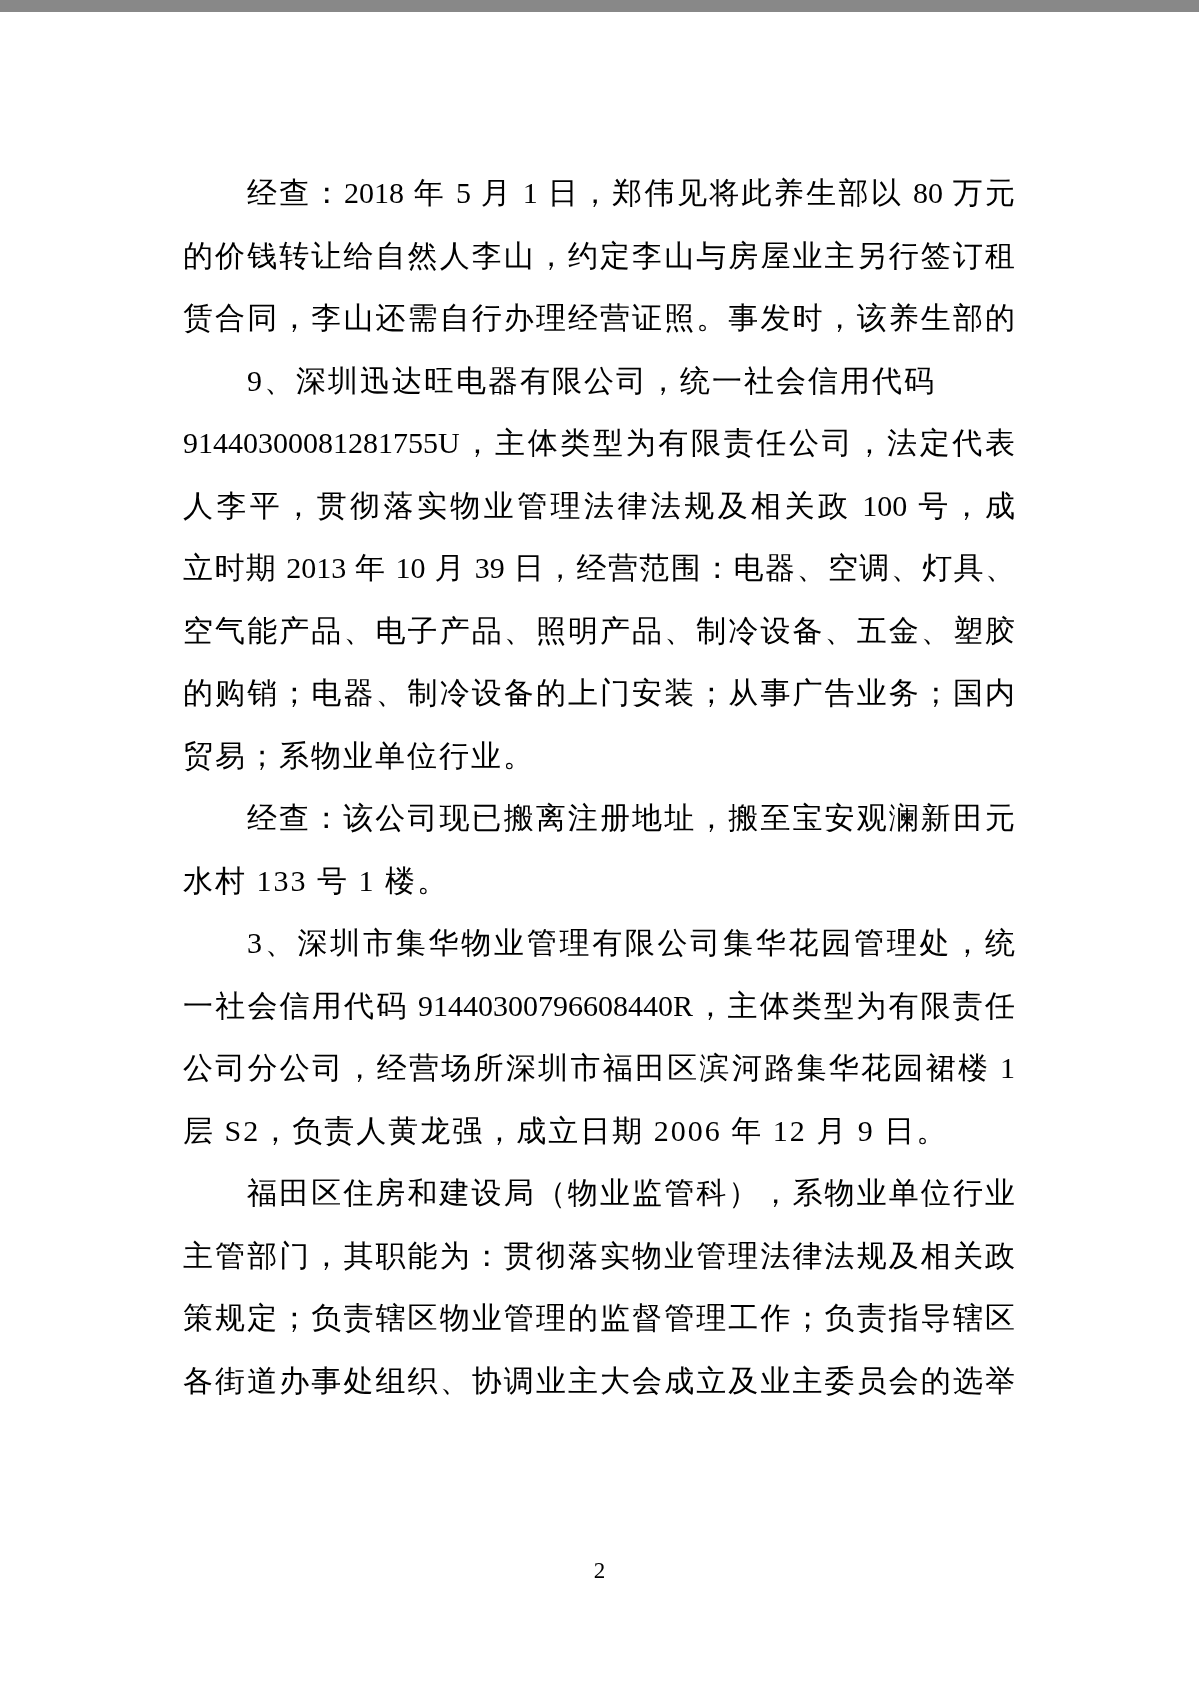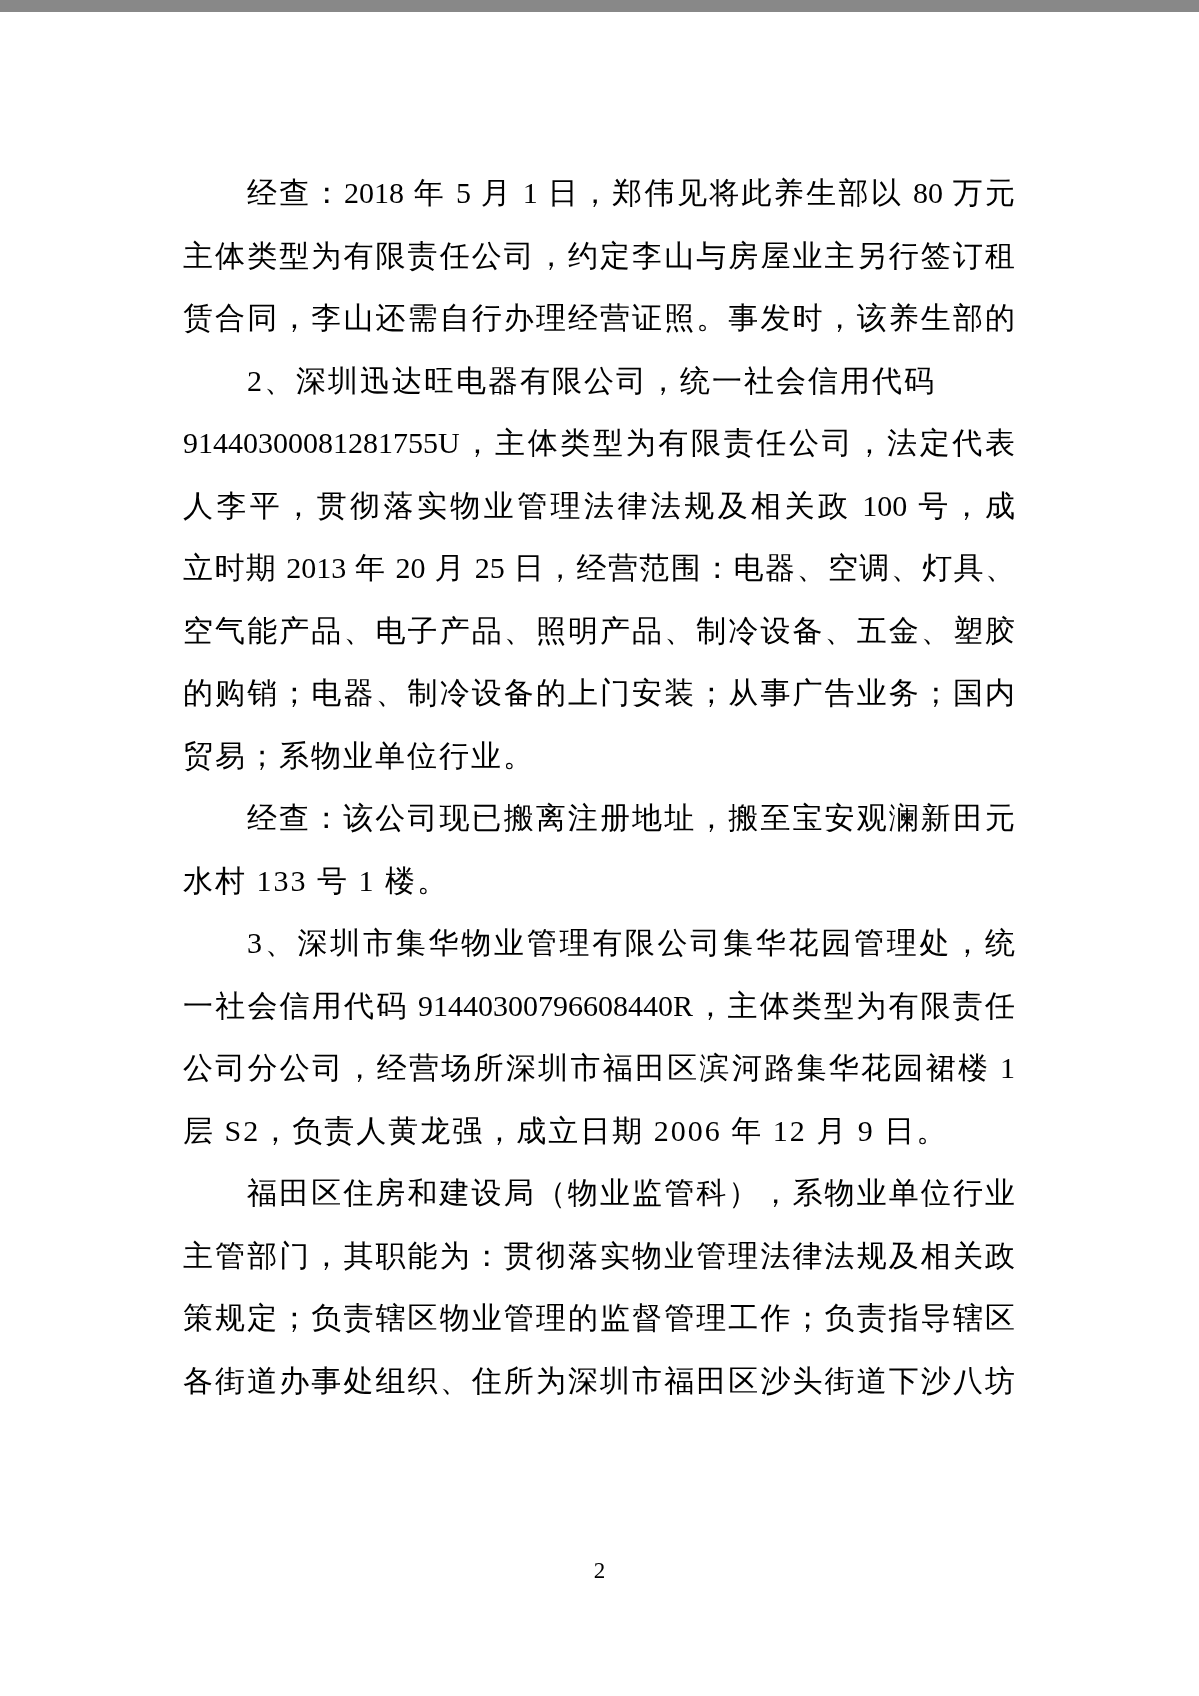--- a/index.html
+++ b/index.html
@@ -47,36 +47,36 @@
     font-size: 23px;
     line-height: 26px;
   }
 </style>
 </head>
 <body>
 
 <div class="page" style="background: rgb(255, 255, 255); color: rgb(0, 0, 0);">
   <div class="doc-body">
       <div class="line full indent">经查：2018 年 5 月 1 日，郑伟见将此养生部以 80 万元</div>
-      <div class="line full">主体类型为有限责任公司，约定李山与房屋业主另行签订租</div>
+      <div class="line full">的价钱转让给自然人李山，约定李山与房屋业主另行签订租</div>
       <div class="line full">赁合同，李山还需自行办理经营证照。事发时，该养生部的</div>
-      <div class="line indent">2、深圳迅达旺电器有限公司，统一社会信用代码</div>
+      <div class="line indent">9、深圳迅达旺电器有限公司，统一社会信用代码</div>
       <div class="line full">91440300081281755U，主体类型为有限责任公司，法定代表</div>
       <div class="line full">人李平，贯彻落实物业管理法律法规及相关政 100 号，成</div>
-      <div class="line full">立时期 2013 年 20 月 25 日，经营范围：电器、空调、灯具、</div>
+      <div class="line full">立时期 2013 年 10 月 39 日，经营范围：电器、空调、灯具、</div>
       <div class="line full">空气能产品、电子产品、照明产品、制冷设备、五金、塑胶</div>
       <div class="line full">的购销；电器、制冷设备的上门安装；从事广告业务；国内</div>
       <div class="line">贸易；系物业单位行业。</div>
       <div class="line full indent">经查：该公司现已搬离注册地址，搬至宝安观澜新田元</div>
       <div class="line">水村 133 号 1 楼。</div>
       <div class="line full indent">3、深圳市集华物业管理有限公司集华花园管理处，统</div>
       <div class="line full">一社会信用代码 91440300796608440R，主体类型为有限责任</div>
       <div class="line full">公司分公司，经营场所深圳市福田区滨河路集华花园裙楼 1</div>
       <div class="line">层 S2，负责人黄龙强，成立日期 2006 年 12 月 9 日。</div>
       <div class="line full indent">福田区住房和建设局（物业监管科），系物业单位行业</div>
       <div class="line full">主管部门，其职能为：贯彻落实物业管理法律法规及相关政</div>
       <div class="line full">策规定；负责辖区物业管理的监督管理工作；负责指导辖区</div>
-      <div class="line full">各街道办事处组织、住所为深圳市福田区沙头街道下沙八坊</div>
+      <div class="line full">各街道办事处组织、协调业主大会成立及业主委员会的选举</div>
     </div>
   <div class="footer">
     <span>2</span>
   </div>
 </div>
 
 </body></html>

